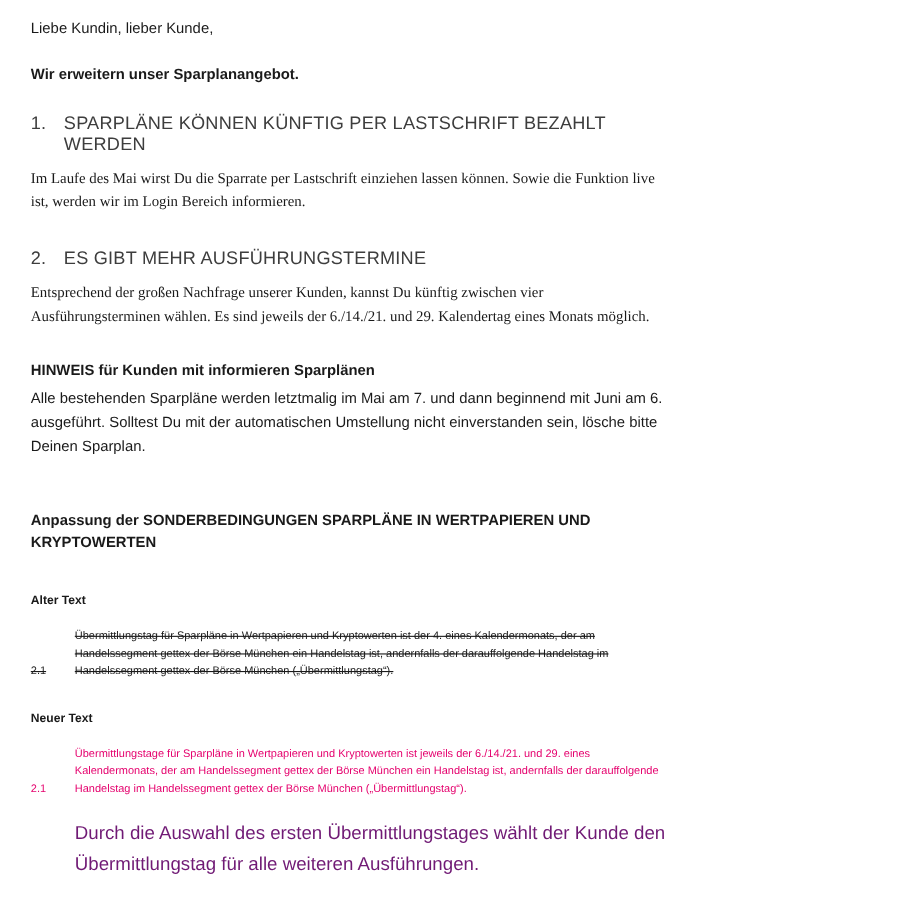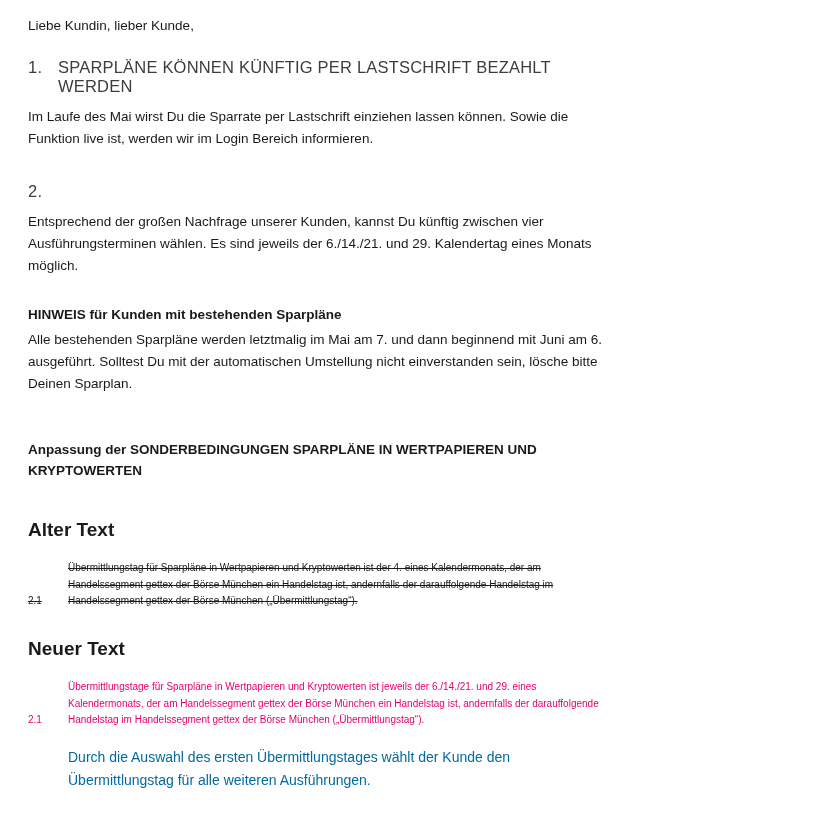--- a/index.html
+++ b/index.html
@@ -55,20 +55,21 @@
     font-size: 16.5px;
     color: #3d3d3d;
   }
   .section-title {
     text-transform: uppercase;
   }
   .section-body {
     font-size: 13.5px;
     line-height: 1.62;
     margin: 0;
+    font-family: Liberation Serif, serif;
   }
   .hinweis-block {
     margin-top: 28px;
   }
   .hinweis-title {
     font-size: 13.5px;
     font-weight: bold;
     line-height: 1.5;
     margin: 0 0 4px 0;
   }
@@ -77,21 +78,21 @@
     line-height: 1.62;
     margin: 0;
   }
   .anpassung {
     font-size: 13.5px;
     font-weight: bold;
     line-height: 1.5;
     margin: 46px 0 35px 0;
   }
   .sub-label {
-    font-size: 19px;
+    font-size: 11px;
     font-weight: bold;
     line-height: 1.5;
     margin: 0 0 16px 0;
   }
   .clause {
     display: flex;
     align-items: flex-end;
     font-size: 10px;
     line-height: 1.62;
   }
@@ -114,53 +115,55 @@
     padding-right: 2px;
   }
   .new-clause {
     color: #e5006d;
     margin-bottom: 18px;
   }
   .new-clause .clause-text {
     padding-right: 4px;
   }
   .new-para {
-    color: #0369a1;
-    font-size: 14px;
+    color: #701a75;
+    font-size: 17px;
     line-height: 1.62;
     margin: 0 0 0 40px;
     padding-right: 4px;
   }
 </style>
 </head>
 <body>
 
 <div class="page">
 
   <p class="salutation">Liebe Kundin, lieber Kunde,</p>
 
+  <p class="lead-bold">Wir erweitern unser Sparplanangebot.</p>
 
 
   <div class="section">
     <h2 class="section-heading">
       <span class="section-num">1.</span>
       <span class="section-title">SPARPLÄNE KÖNNEN KÜNFTIG PER LASTSCHRIFT BEZAHLT WERDEN</span>
     </h2>
     <p class="section-body">Im Laufe des Mai wirst Du die Sparrate per Lastschrift einziehen lassen können. Sowie die Funktion live ist, werden wir im Login Bereich informieren.</p>
   </div>
 
   <div class="section" style="margin-top:32px;">
     <h2 class="section-heading">
       <span class="section-num">2.</span>
+      <span class="section-title">ES GIBT MEHR AUSFÜHRUNGSTERMINE</span>
     </h2>
     <p class="section-body">Entsprechend der großen Nachfrage unserer Kunden, kannst Du künftig zwischen vier Ausführungsterminen wählen. Es sind jeweils der 6./14./21. und 29. Kalendertag eines Monats möglich.</p>
   </div>
 
   <div class="hinweis-block">
-    <p class="hinweis-title">HINWEIS für Kunden mit bestehenden Sparpläne</p>
+    <p class="hinweis-title">HINWEIS für Kunden mit informieren Sparplänen</p>
     <p class="hinweis-body">Alle bestehenden Sparpläne werden letztmalig im Mai am 7. und dann beginnend mit Juni am 6. ausgeführt. Solltest Du mit der automatischen Umstellung nicht einverstanden sein, lösche bitte Deinen Sparplan.</p>
   </div>
 
   <p class="anpassung">Anpassung der SONDERBEDINGUNGEN SPARPLÄNE IN WERTPAPIEREN UND KRYPTOWERTEN</p>
 
   <p class="sub-label">Alter Text</p>
 
   <div class="clause old-clause">
     <span class="clause-num">2.1</span>
     <span class="clause-text">Übermittlungstag für Sparpläne in Wertpapieren und Kryptowerten ist der 4. eines Kalendermonats, der am Handelssegment gettex der Börse München ein Handelstag ist, andernfalls der darauffolgende Handelstag im Handelssegment gettex der Börse München („Übermittlungstag“).</span>

